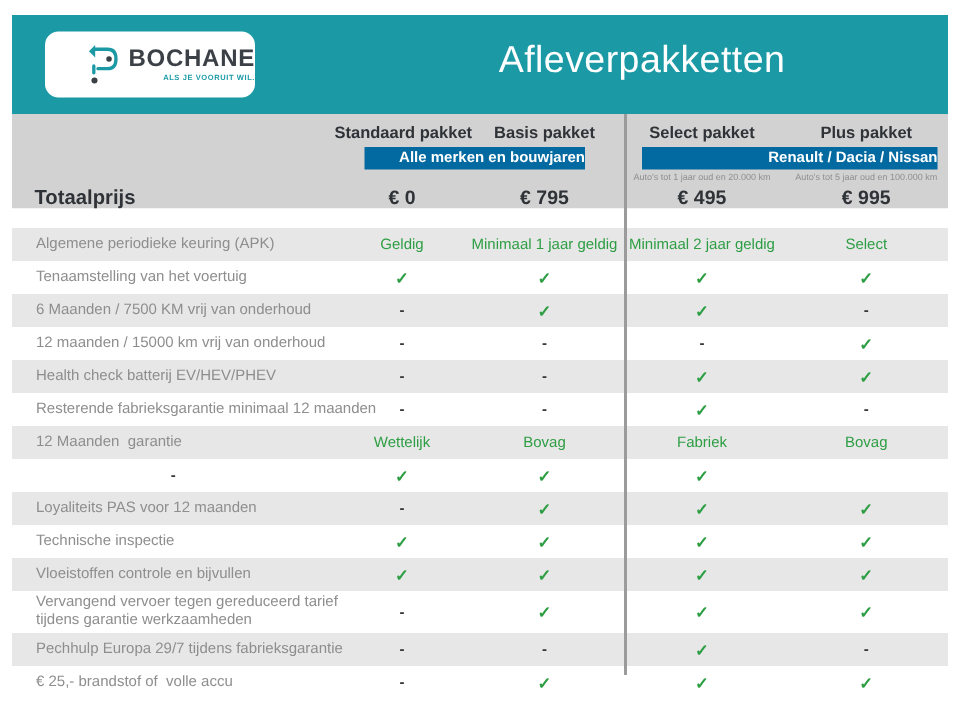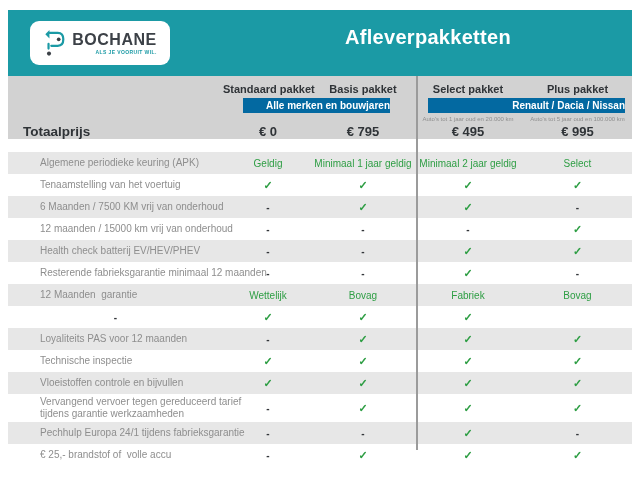--- a/index.html
+++ b/index.html
@@ -2,47 +2,47 @@
 <html><head>
 <meta charset="utf-8">
 <style>
   * { box-sizing: border-box; margin: 0; padding: 0; }
   html, body { width: 640px; height: 480px; background: #ffffff; }
   body { font-family: "Liberation Sans", sans-serif; }
   .page { position: relative; width: 640px; height: 480px; background: #ffffff; overflow: hidden; }
 
   
   .topband { position: relative; margin: 10px 8px 0 8px; height: 66px; background: #1b9aa5; display: flex; align-items: center; }
-  .logo-card { margin-left: 22px; width: 140px; height: 44px; background: #ffffff; border-radius: 9px; display: flex; align-items: center; justify-content: center; gap: 5px; }
+  .logo-card { margin-left: 22px; width: 140px; height: 44px; background: #ffffff; border-radius: 9px; display: flex; align-items: center; justify-content: flex-end; gap: 5px; }
   .logo-icon { width: 24px; height: 30px; flex: 0 0 auto; }
   .logo-textblock { display: flex; flex-direction: column; align-items: flex-end; }
   .logo-name { font-size: 16px; font-weight: bold; color: #3c4147; letter-spacing: 0.5px; line-height: 16px; }
   .logo-tagline { font-size: 5px; color: #1b9aa5; font-weight: bold; letter-spacing: 0.4px; margin-top: 1px; }
-  .page-title { position: absolute; left: 232px; top: 16px; width: 376px; text-align: center; font-size: 20px; font-weight: bold; color: #ffffff; letter-spacing: 0.3px; }
+  .page-title { position: absolute; left: 232px; top: 16px; width: 376px; text-align: center; font-size: 25px; font-weight: normal; color: #ffffff; letter-spacing: 0.3px; }
 
   
   .cols { display: grid; grid-template-columns: 215px 90px 100px 110px 109px; }
 
   
   .thead { margin: 0 8px; height: 63px; background: #d2d2d2; grid-template-rows: 22px 15px 10px 16px; }
   .colhead { grid-row: 1; text-align: center; font-size: 11px; font-weight: bold; color: #2f3337; align-self: end; padding-bottom: 3px; white-space: nowrap; }
   .badge { grid-row: 2; background: #0369a1; color: #ffffff; font-size: 10px; font-weight: bold; text-align: right; height: 15px; line-height: 15px; white-space: nowrap; }
   .badge-a { grid-column: 2 / 4; margin: 0 23px 0 20px; }
   .badge-b { grid-column: 4 / 6; margin: 0 7px 12px 15px; padding-left: 16px; }
   .colnote { grid-row: 3; text-align: center; font-size: 6px; color: #8f8f8f; padding-top: 3px; white-space: nowrap; }
   .total-label { grid-row: 4; grid-column: 1; font-size: 13.5px; font-weight: bold; color: #2f3337; padding-left: 15px; align-self: center; }
   .price { grid-row: 4; text-align: center; font-size: 13px; font-weight: bold; color: #2f3337; align-self: center; }
 
   .head-gap { margin: 0 8px; height: 13px; background: #ffffff; }
 
   
   .rows { margin: 0 8px; }
   .frow { min-height: 22px; align-items: center; }
   .frow.stripe { background: #e7e7e7; }
-  .fl { padding: 2px 0 2px 32px; font-size: 10px; color: #8e8e8e; white-space: pre; line-height: 12px; }
+  .fl { padding: 2px 0 2px 16px; font-size: 10px; color: #8e8e8e; white-space: pre; line-height: 12px; }
   .fv { text-align: center; white-space: nowrap; font-size: 10px; }
   .fv.check { color: #2e9e44; font-size: 11px; font-weight: bold; }
   .fv.dash  { color: #33363a; font-weight: bold; font-size: 10px; }
   .fv.gtext { color: #2e9e44; font-weight: normal; font-size: 10px; }
 
   
   .vdivider { position: absolute; left: 416px; top: 76px; width: 2px; height: 374px; background: #9b9b9b; }
 </style>
 </head>
 <body>
@@ -166,21 +166,21 @@
       </div>
       <div class="frow cols">
         <div class="fl">Vervangend vervoer tegen gereduceerd tarief
 tijdens garantie werkzaamheden</div>
         <div class="fv dash">-</div>
         <div class="fv check">✓</div>
         <div class="fv check">✓</div>
         <div class="fv check">✓</div>
       </div>
       <div class="frow cols stripe">
-        <div class="fl">Pechhulp Europa 24/1 tijdens fabrieksgarantie</div>
+        <div class="fl">Pechhulp Europa 29/7 tijdens fabrieksgarantie</div>
         <div class="fv dash">-</div>
         <div class="fv dash">-</div>
         <div class="fv check">✓</div>
         <div class="fv dash">-</div>
       </div>
       <div class="frow cols">
         <div class="fl">€ 25,- brandstof of  volle accu</div>
         <div class="fv dash">-</div>
         <div class="fv check">✓</div>
         <div class="fv check">✓</div>

